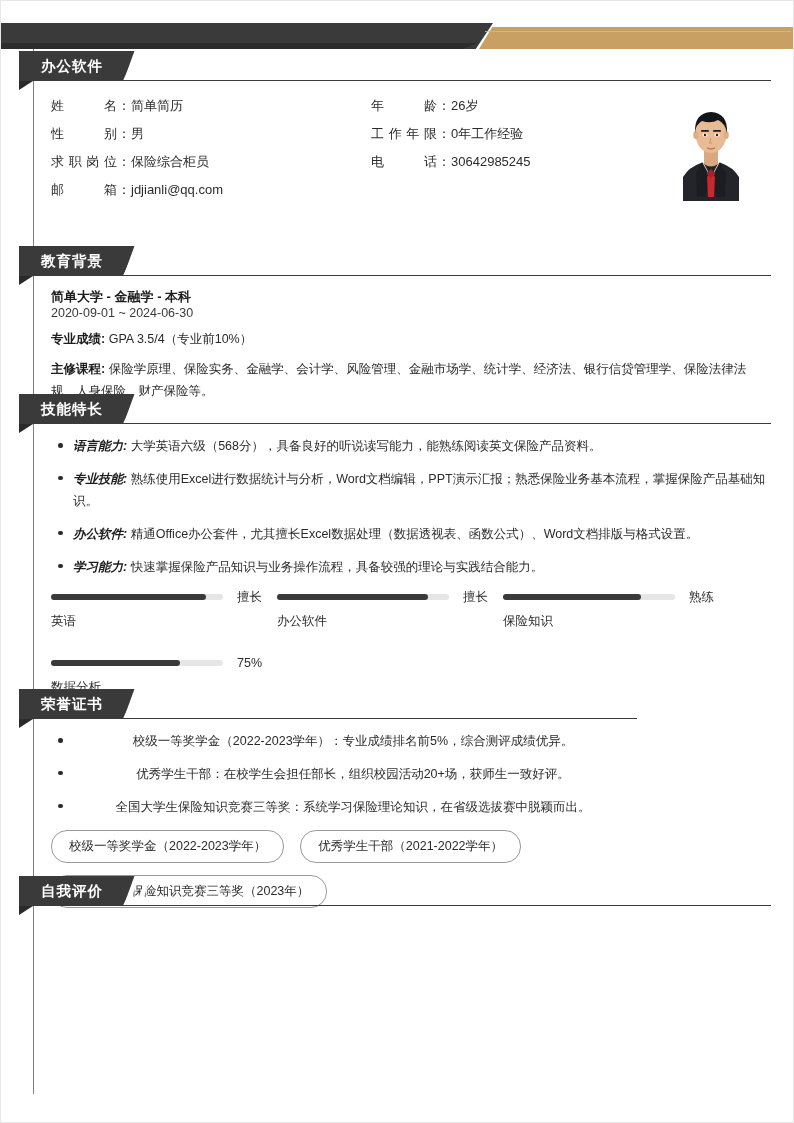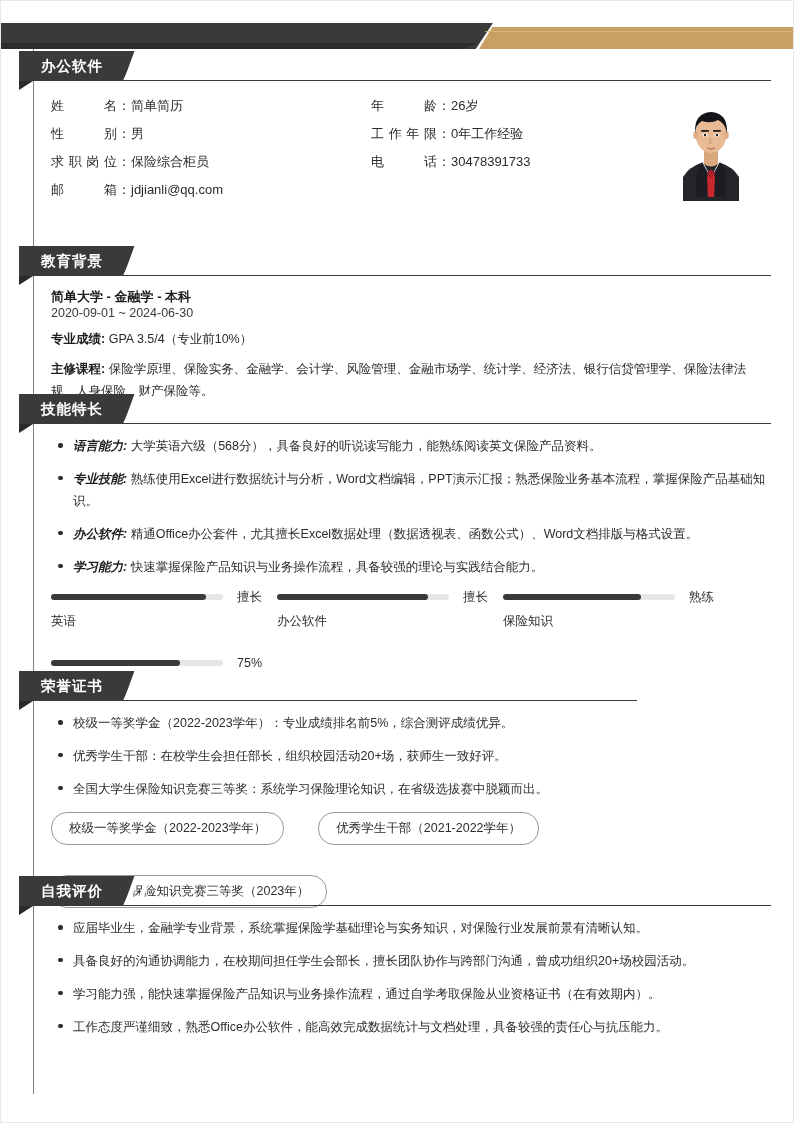--- a/index.html
+++ b/index.html
@@ -114,21 +114,21 @@
   .bar-item{width:226px;margin-bottom:26px;}
   .bar-row{display:flex;align-items:center;height:14px;}
   .track{
     position:relative;width:172px;height:6px;border-radius:3px;background:#e6e6e6;
   }
   .fill{position:absolute;left:0;top:0;height:6px;border-radius:3px;background:#3a3a3a;}
   .bar-level{margin-left:14px;font-size:12.5px;color:#2b2b2b;white-space:nowrap;}
   .bar-name{margin-top:9px;font-size:12.5px;color:#2b2b2b;}
 
   
-  .tags{display:flex;flex-wrap:wrap;margin-top:6px;gap:18px;}
+  .tags{display:flex;flex-wrap:wrap;margin-top:6px;}
   .tag{
     border:1px solid #9a9a9a;border-radius:16px;
     padding:7px 17px;margin:0 16px 12px 0;
     font-size:12.5px;color:#2b2b2b;background:#fff;white-space:nowrap;
   }
 </style>
 </head>
 <body>
 
 <div class="page">
@@ -209,21 +209,21 @@
                 </span>
               <span class="icolon">：</span>
               <span class="ival">0年工作经验</span>
             </div>
             <div class="irow">
               <span class="ilab j4">
                   <span>电</span>
                   <span>话</span>
                 </span>
               <span class="icolon">：</span>
-              <span class="ival">30478391733</span>
+              <span class="ival">30642985245</span>
             </div>
           </div>
         </div>
         <div class="photo">
           <svg viewBox="0 0 84 108" width="84" height="108">
             <rect x="0" y="0" width="84" height="108" fill="#ffffff"></rect>
 
             <path d="M14 108 L14 84 Q20 74 32 70 L52 70 Q64 74 70 84 L70 108 Z" fill="#23252b"></path>
 
             <path d="M34 69 L42 84 L50 69 L50 74 L42 90 L34 74 Z" fill="#f2f2f2"></path>
@@ -352,21 +352,21 @@
               <div class="fill" style="width: 75%;"></div>
             </div>
             <span class="bar-level">75%</span>
           </div>
           <div class="bar-name">数据分析</div>
         </div>
       </div>
     </div>
   </div>
 
-  <div class="sec" style="position:absolute;left:0;top:670px;width:660px;">
+  <div class="sec" style="position:absolute;left:0;top:688px;width:660px;text-align:center;">
     <div class="sec-head">
       <div class="sec-tab">
         <span>荣誉证书</span>
       </div>
       <div class="sec-fold"></div>
       <div class="sec-slash" style="left:110px;"></div>
       <div class="sec-slash" style="left:122px;"></div>
       <div class="sec-rule"></div>
     </div>
     <div class="sec-body">
@@ -386,23 +386,15 @@
   <div class="sec" style="position:absolute;left:0;top:875px;width:794px;">
     <div class="sec-head">
       <div class="sec-tab">
         <span>自我评价</span>
       </div>
       <div class="sec-fold"></div>
       <div class="sec-slash" style="left:110px;"></div>
       <div class="sec-slash" style="left:122px;"></div>
       <div class="sec-rule"></div>
     </div>
-    <div class="sec-body">
-      <ul class="bl">
-        <li>应届毕业生，金融学专业背景，系统掌握保险学基础理论与实务知识，对保险行业发展前景有清晰认知。</li>
-        <li>具备良好的沟通协调能力，在校期间担任学生会部长，擅长团队协作与跨部门沟通，曾成功组织20+场校园活动。</li>
-        <li>学习能力强，能快速掌握保险产品知识与业务操作流程，通过自学考取保险从业资格证书（在有效期内）。</li>
-        <li>工作态度严谨细致，熟悉Office办公软件，能高效完成数据统计与文档处理，具备较强的责任心与抗压能力。</li>
-      </ul>
-    </div>
   </div>
 
 </div>
 
 </body></html>

